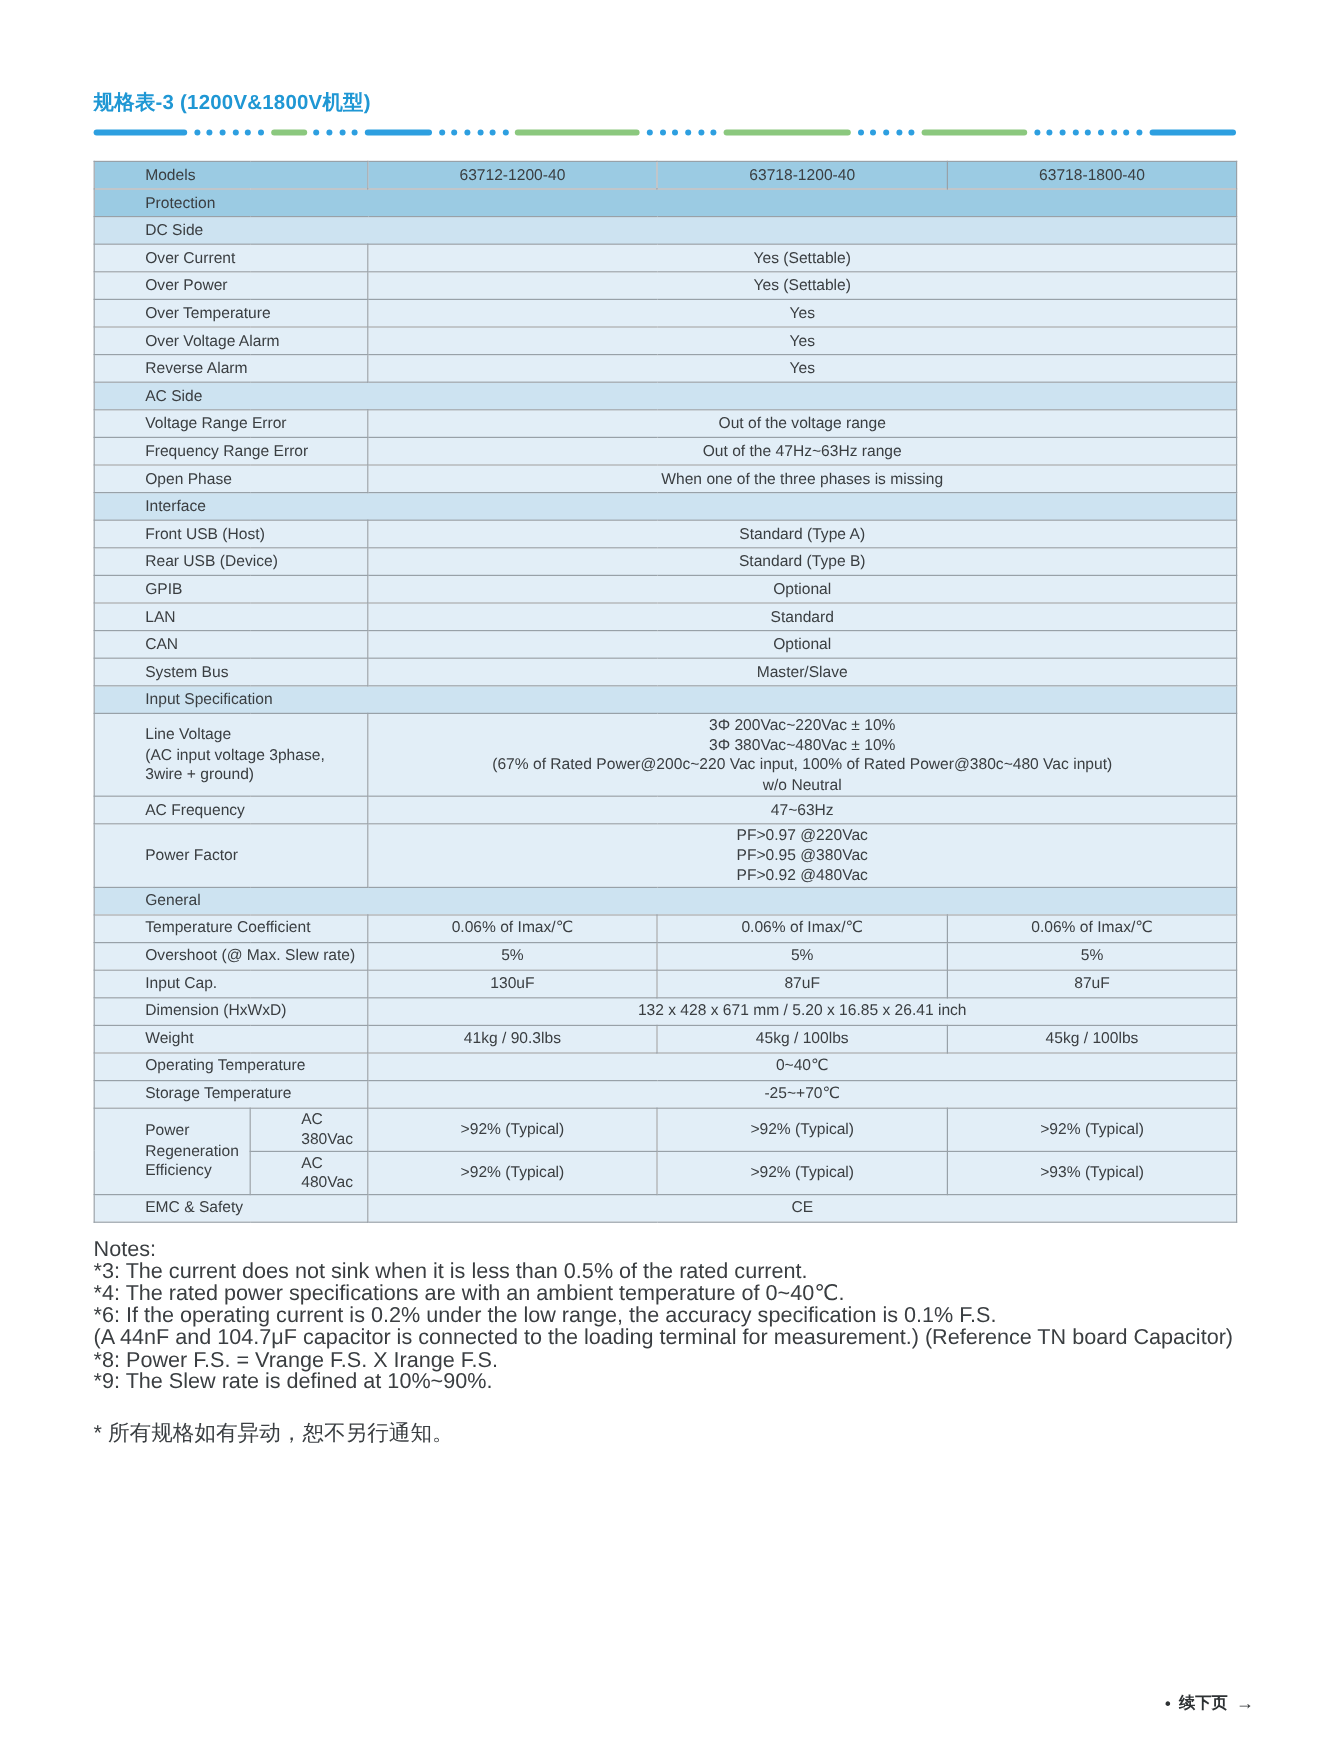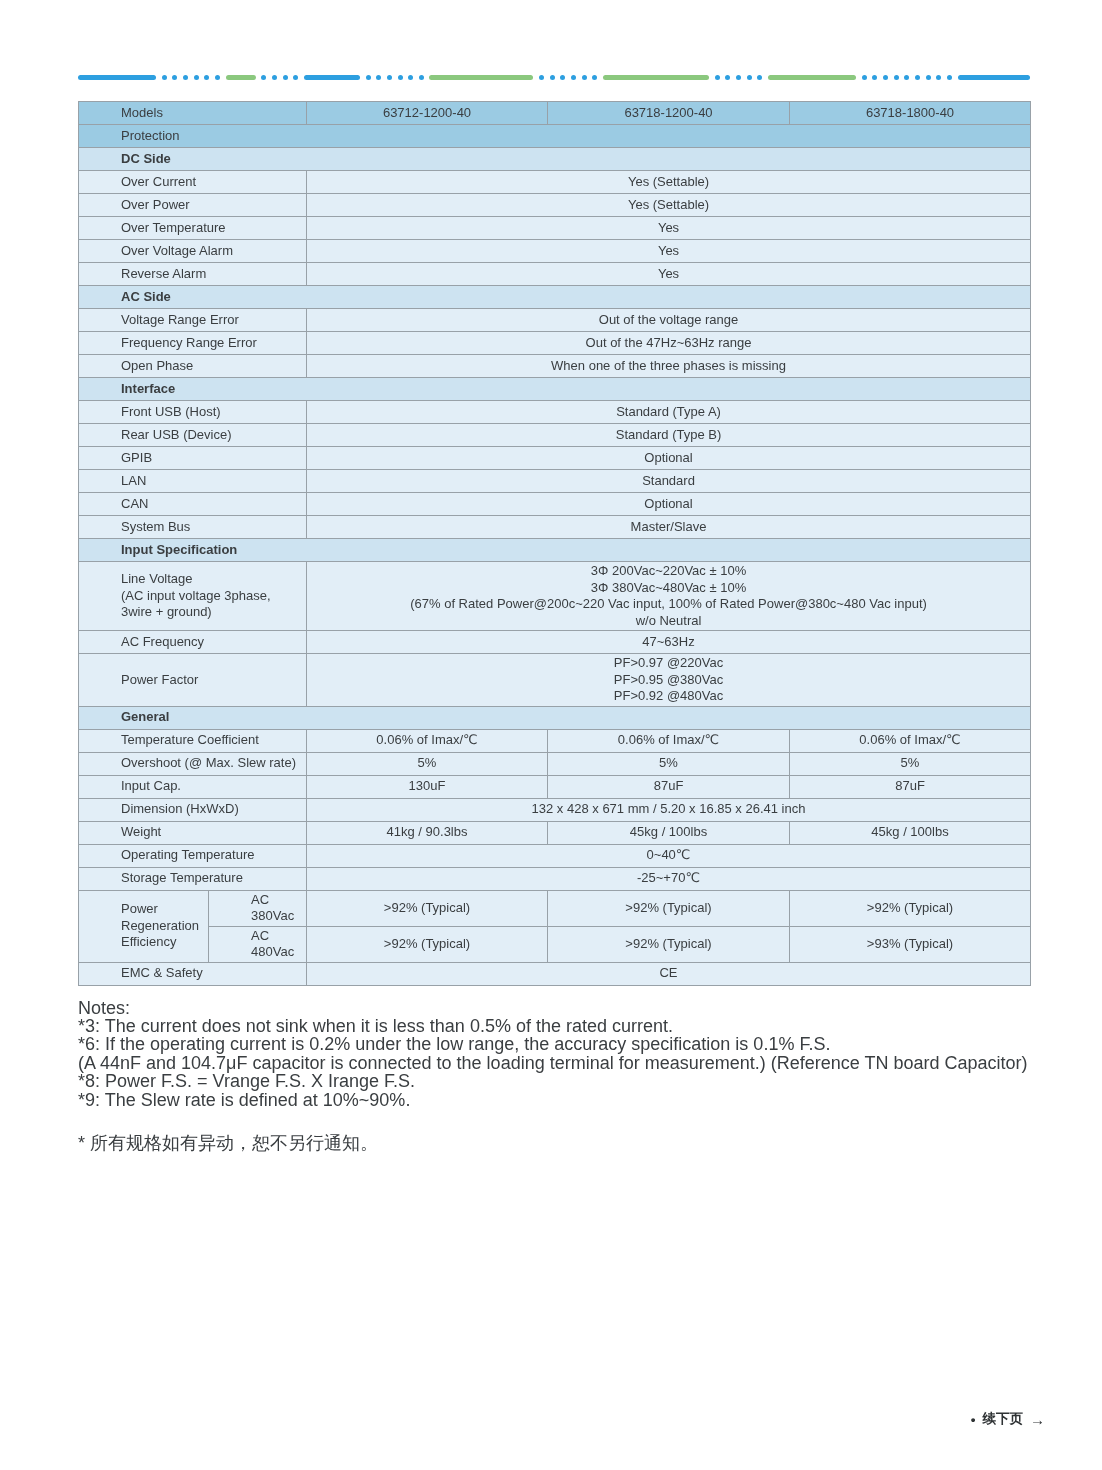--- a/index.html
+++ b/index.html
@@ -38,21 +38,21 @@
     font-size:13px;color:var(--text);
   }
   table.spec td{
     border:1.5px solid var(--table-border);
     background:var(--cell-blue);
     padding:1px 7px;height:20px;line-height:16.5px;
     vertical-align:middle;overflow:hidden;
   }
   table.spec td.hdr{background:var(--header-blue);}
   table.spec td.sec-dark{background:var(--header-blue);}
-  table.spec td.sec-light{background:var(--section-blue);font-weight:bold;}
+  table.spec td.sec-light{background:var(--section-blue);}
   table.spec td.lab{text-align:left;white-space:pre-line;padding-left:42px;}
   table.spec td.val{text-align:center;white-space:pre-line;}
   table.spec td.tall{height:25px;}
 
   .notes{margin-top:13px;font-size:18px;line-height:18.4px;}
   .notes-heading{font-weight:normal;}
   .cn-note{margin-top:25px;}
 
   .footer{
     position:absolute;top:1410px;right:57px;
@@ -60,20 +60,21 @@
     display:flex;align-items:center;gap:7px;white-space:nowrap;
   }
   .footer .arrow{font-size:15px;}
 </style>
 </head>
 <body>
 
 <div class="page">
   <div class="content">
 
+    <h1 class="title">规格表-3 (1200V&amp;1800V机型)</h1>
 
     <div class="divider">
         <span class="dash blue" style="width: 78px;"></span>
         <span class="dot blue"></span>
         <span class="dot blue"></span>
         <span class="dot blue"></span>
         <span class="dot blue"></span>
         <span class="dot blue"></span>
         <span class="dot blue"></span>
         <span class="dash green" style="width: 30px;"></span>
@@ -275,20 +276,21 @@
             <td class="lab" colspan="2">EMC &amp; Safety</td>
             <td class="val" colspan="3">CE</td>
           </tr>
         </tbody>
     </table>
 
     <div class="notes">
       <div class="notes-heading">Notes:</div>
       <div>
           <div class="note-line">*3: The current does not sink when it is less than 0.5% of the rated current.</div>
+          <div class="note-line">*4: The rated power specifications are with an ambient temperature of 0~40℃.</div>
           <div class="note-line">*6: If the operating current is 0.2% under the low range, the accuracy specification is 0.1% F.S.</div>
           <div class="note-line">(A 44nF and 104.7μF capacitor is connected to the loading terminal for measurement.) (Reference TN board Capacitor)</div>
           <div class="note-line">*8: Power F.S. = Vrange F.S. X Irange F.S.</div>
           <div class="note-line">*9: The Slew rate is defined at 10%~90%.</div>
         </div>
       <div class="cn-note">* 所有规格如有异动，恕不另行通知。</div>
     </div>
 
   </div>
 

